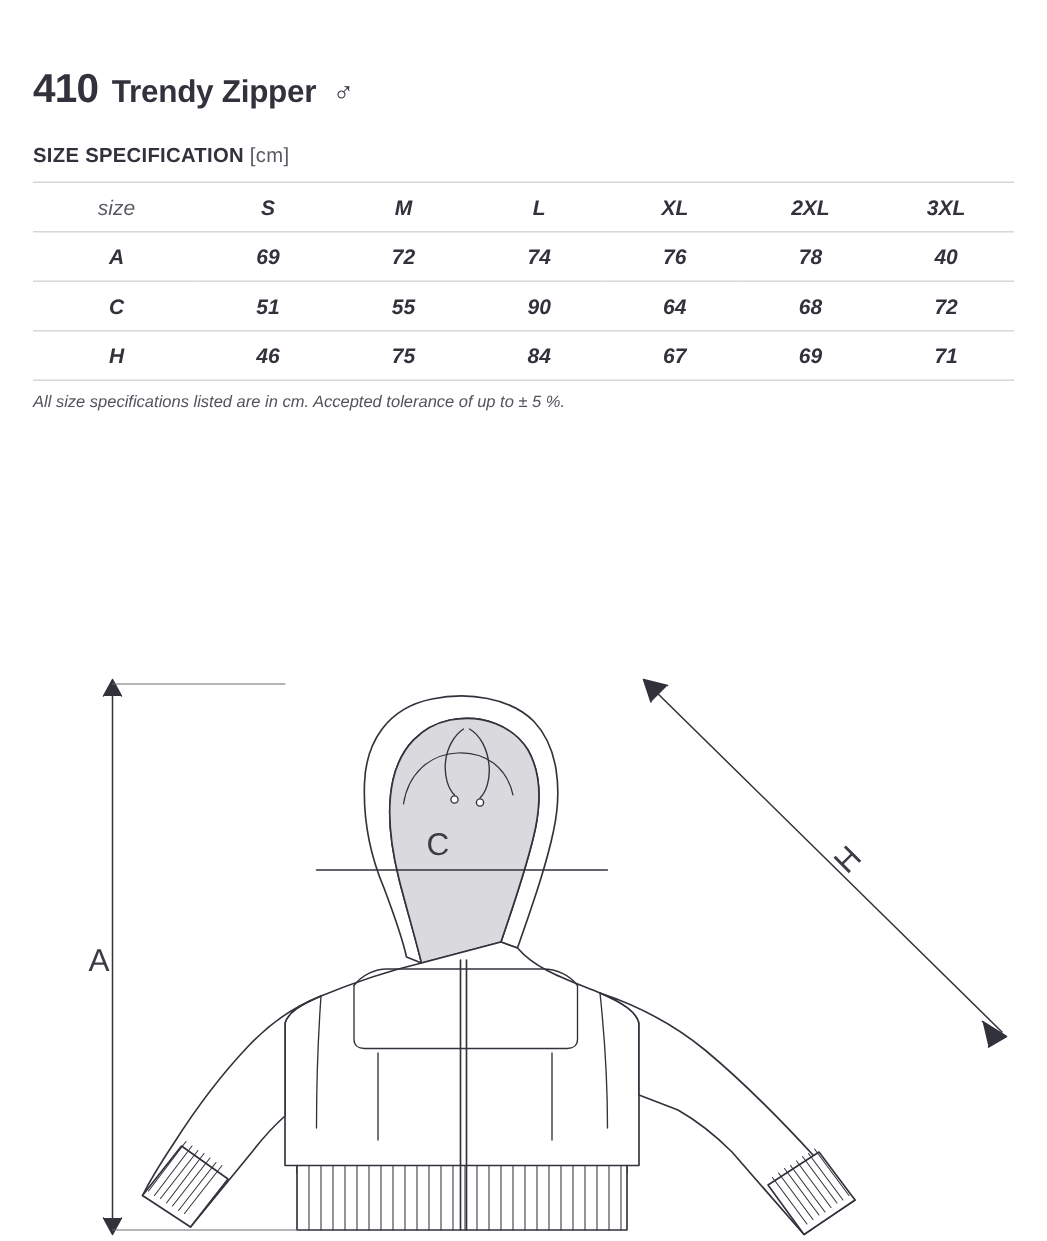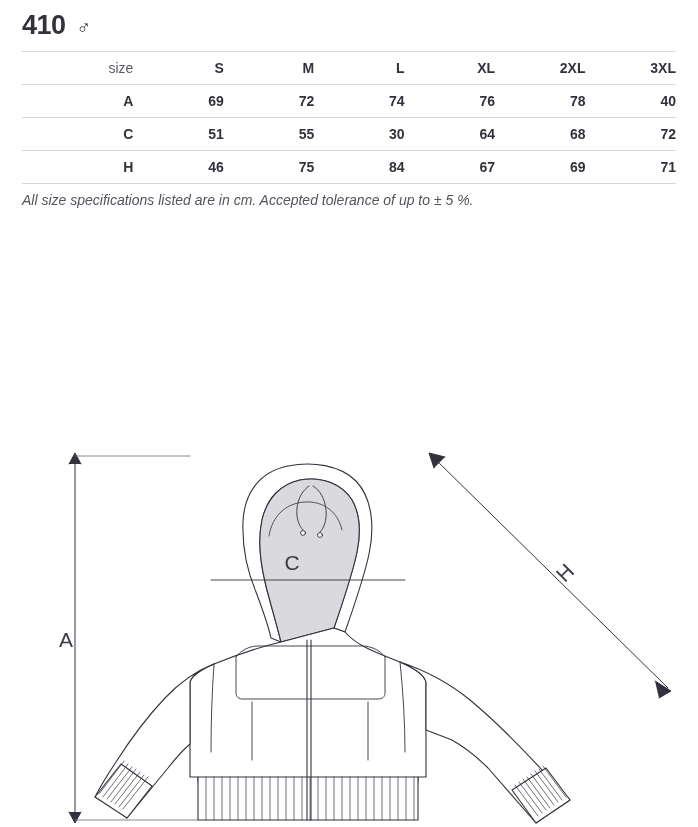--- a/index.html
+++ b/index.html
@@ -16,21 +16,21 @@
   .page {
     position: relative;
     width: 698px;
     height: 827px;
     padding: 0 22px;
   }
   
   .title-row {
     display: flex;
     align-items: baseline;
-    padding-top: 10px;
+    padding-top: 44px;
     gap: 9px;
   }
   .title-code {
     font-size: 27px;
     font-weight: bold;
     letter-spacing: -0.5px;
     color: #32323c;
   }
   .title-name {
     font-size: 21px;
@@ -57,46 +57,47 @@
   }
   
   table.size-table {
     margin-top: 10px;
     width: 100%;
     border-collapse: collapse;
     font-size: 14px;
   }
   table.size-table th,
   table.size-table td {
-    text-align: right;
+    text-align: center;
     padding: 8px 0 8px 0;
     border-bottom: 1px solid #d6d6dc;
     font-weight: bold;
     color: #32323c;
+    font-style: italic;
   }
   table.size-table thead th {
     border-top: 1px solid #d6d6dc;
     border-bottom: 1px solid #d6d6dc;
     font-size: 14px;
   }
   table.size-table thead th:first-child {
     font-weight: normal;
     color: #5a5a64;
     font-size: 14px;
   }
   table.size-table td.rowlab {
     font-weight: bold;
   }
   table.size-table th:first-child,
   table.size-table td:first-child { width: 17%; }
   table.size-table th:not(:first-child),
   table.size-table td:not(:first-child) { width: 13.8%; }
   .note {
     margin-top: 8px;
-    font-size: 14px;
+    font-size: 11px;
     font-style: italic;
     color: #53535d;
   }
   
   .figure-wrap {
     position: absolute;
     left: 0;
     top: 290px;
     width: 698px;
     height: 537px;
@@ -108,23 +109,28 @@
     fill: #3c3c46;
   }
 </style>
 </head>
 <body>
 
 <div class="page">
 
   <div class="title-row">
     <span class="title-code">410</span>
+    <span class="title-name">Trendy Zipper</span>
     <span class="title-gender">♂</span>
   </div>
 
+  <div class="spec-heading">
+    <span>SIZE SPECIFICATION</span>
+    <span class="unit">[cm]</span>
+  </div>
 
   <table class="size-table">
     <thead>
       <tr>
         <th>size</th>
         <th>S</th>
         <th>M</th>
         <th>L</th>
         <th>XL</th>
         <th>2XL</th>
@@ -138,21 +144,21 @@
         <td>72</td>
         <td>74</td>
         <td>76</td>
         <td>78</td>
         <td>40</td>
       </tr>
       <tr>
         <td class="rowlab">C</td>
         <td>51</td>
         <td>55</td>
-        <td>30</td>
+        <td>90</td>
         <td>64</td>
         <td>68</td>
         <td>72</td>
       </tr>
       <tr>
         <td class="rowlab">H</td>
         <td>46</td>
         <td>75</td>
         <td>84</td>
         <td>67</td>

